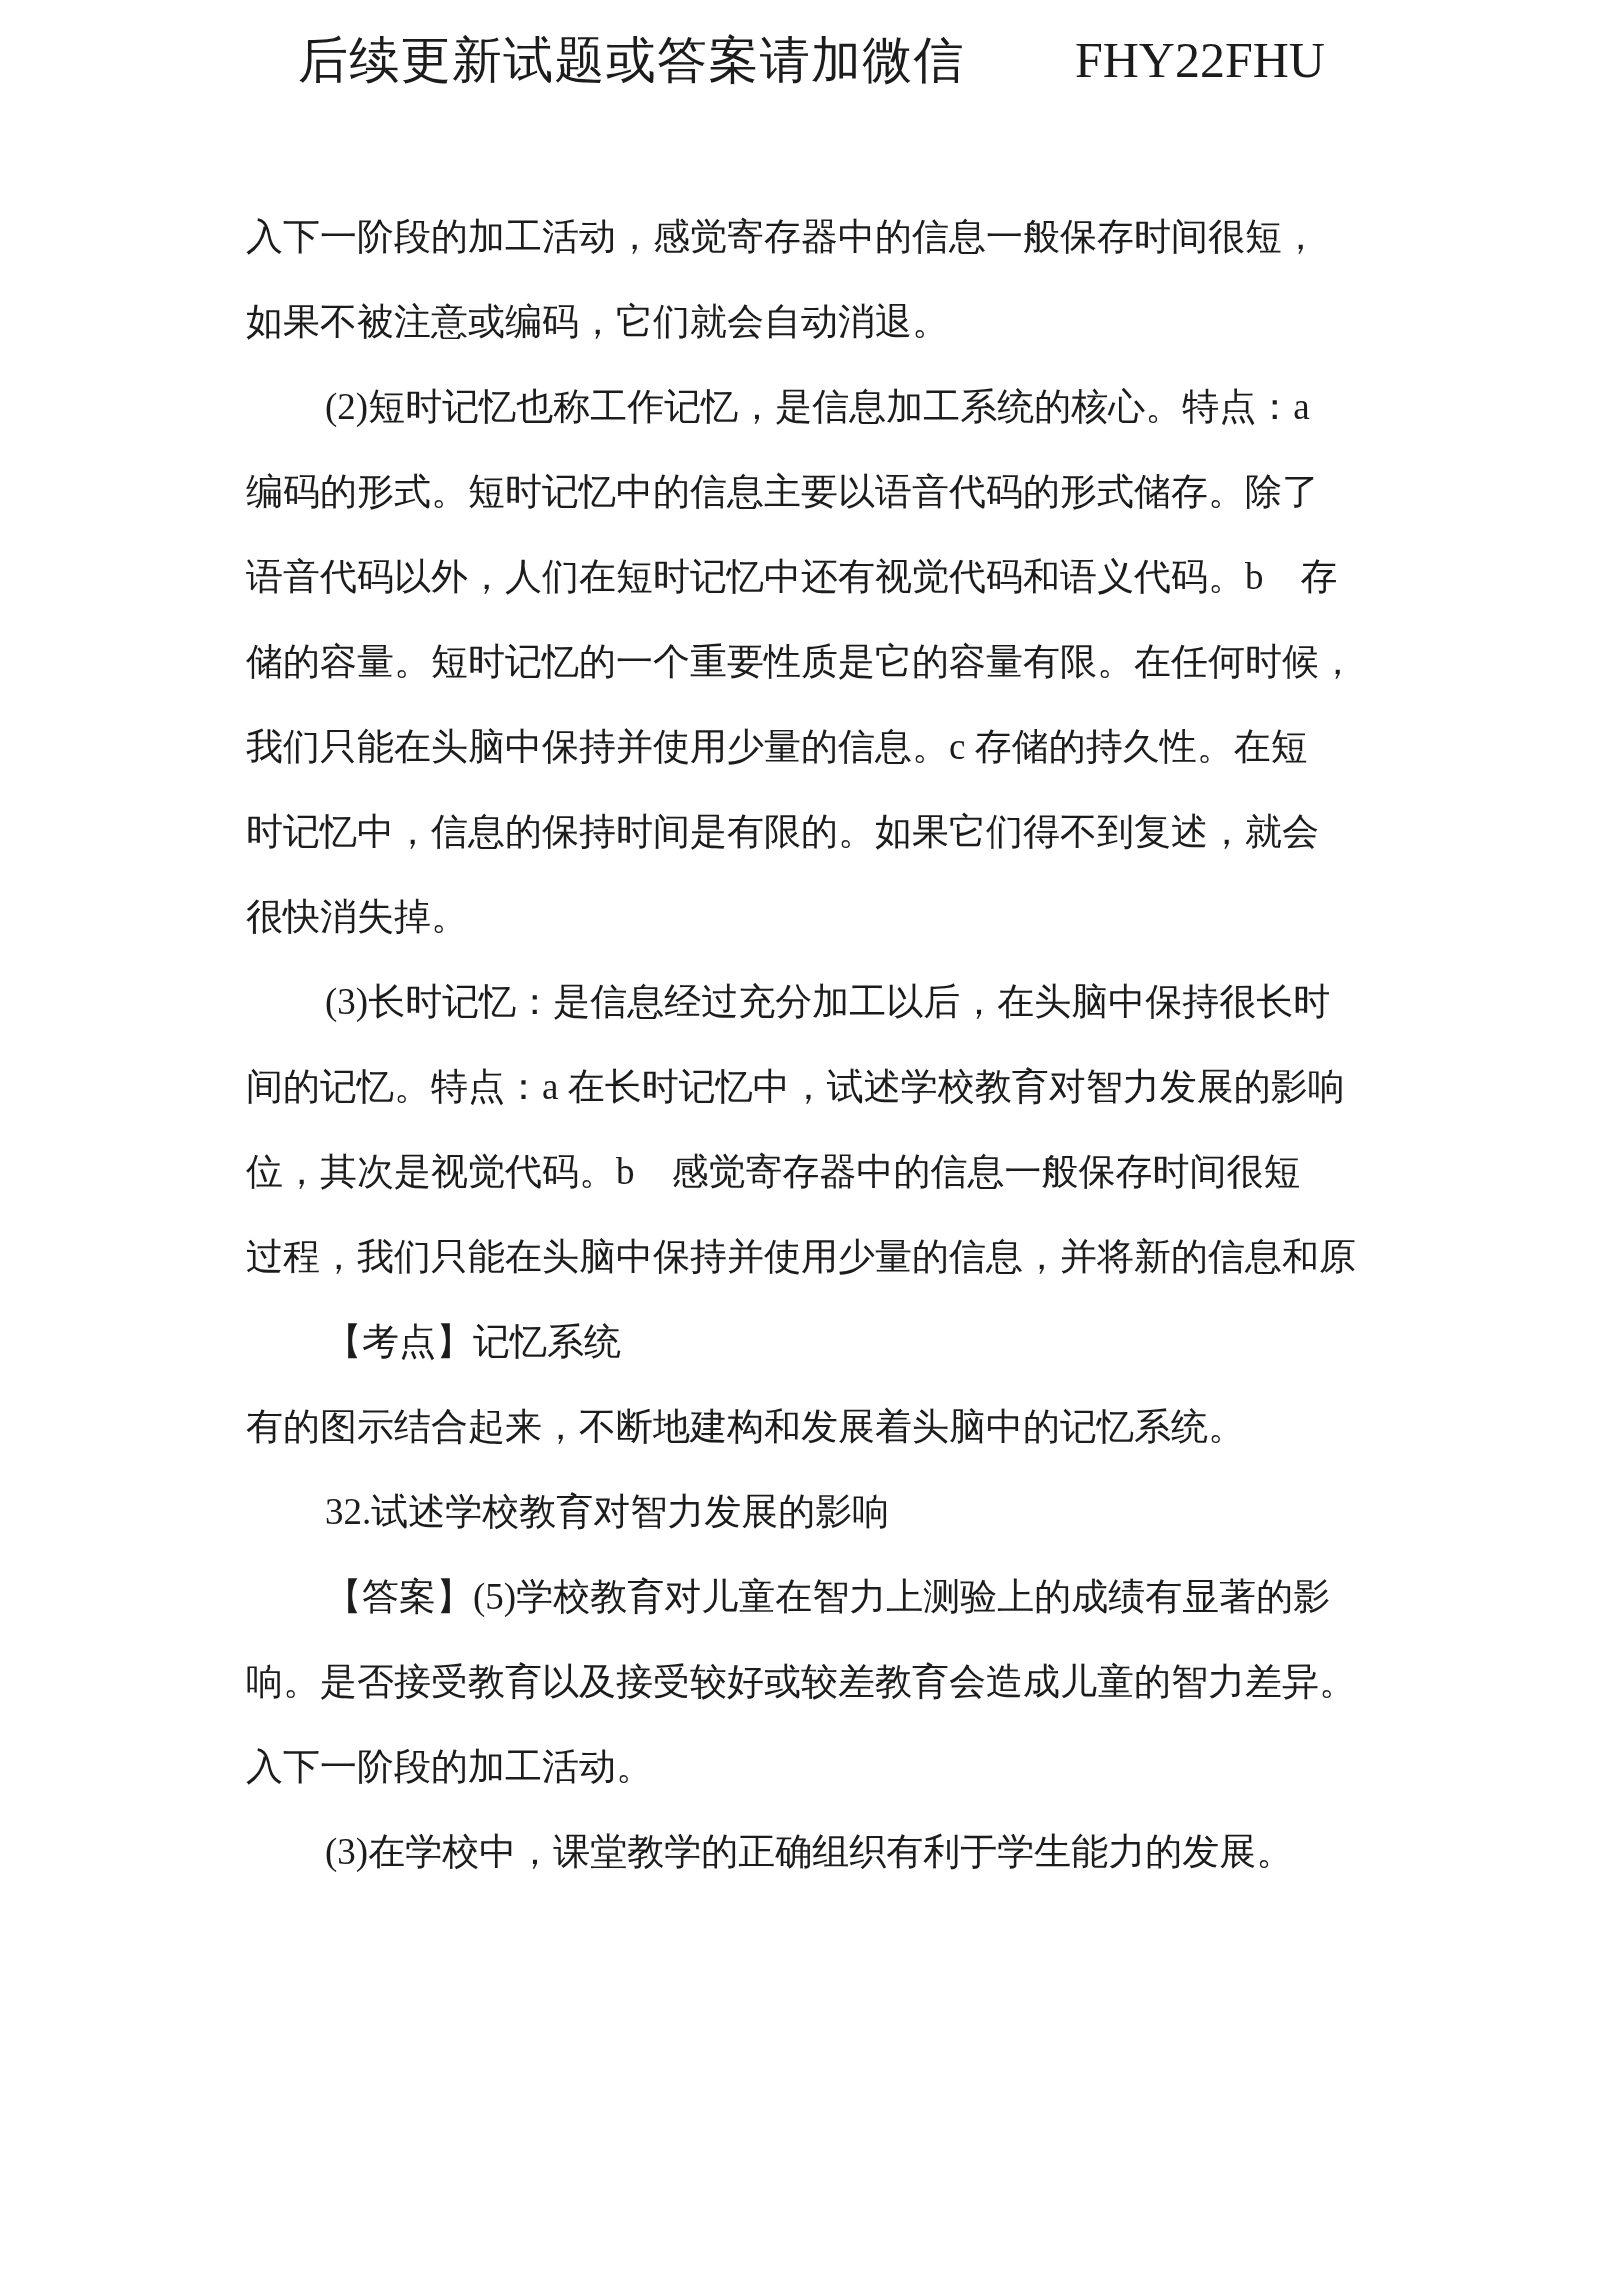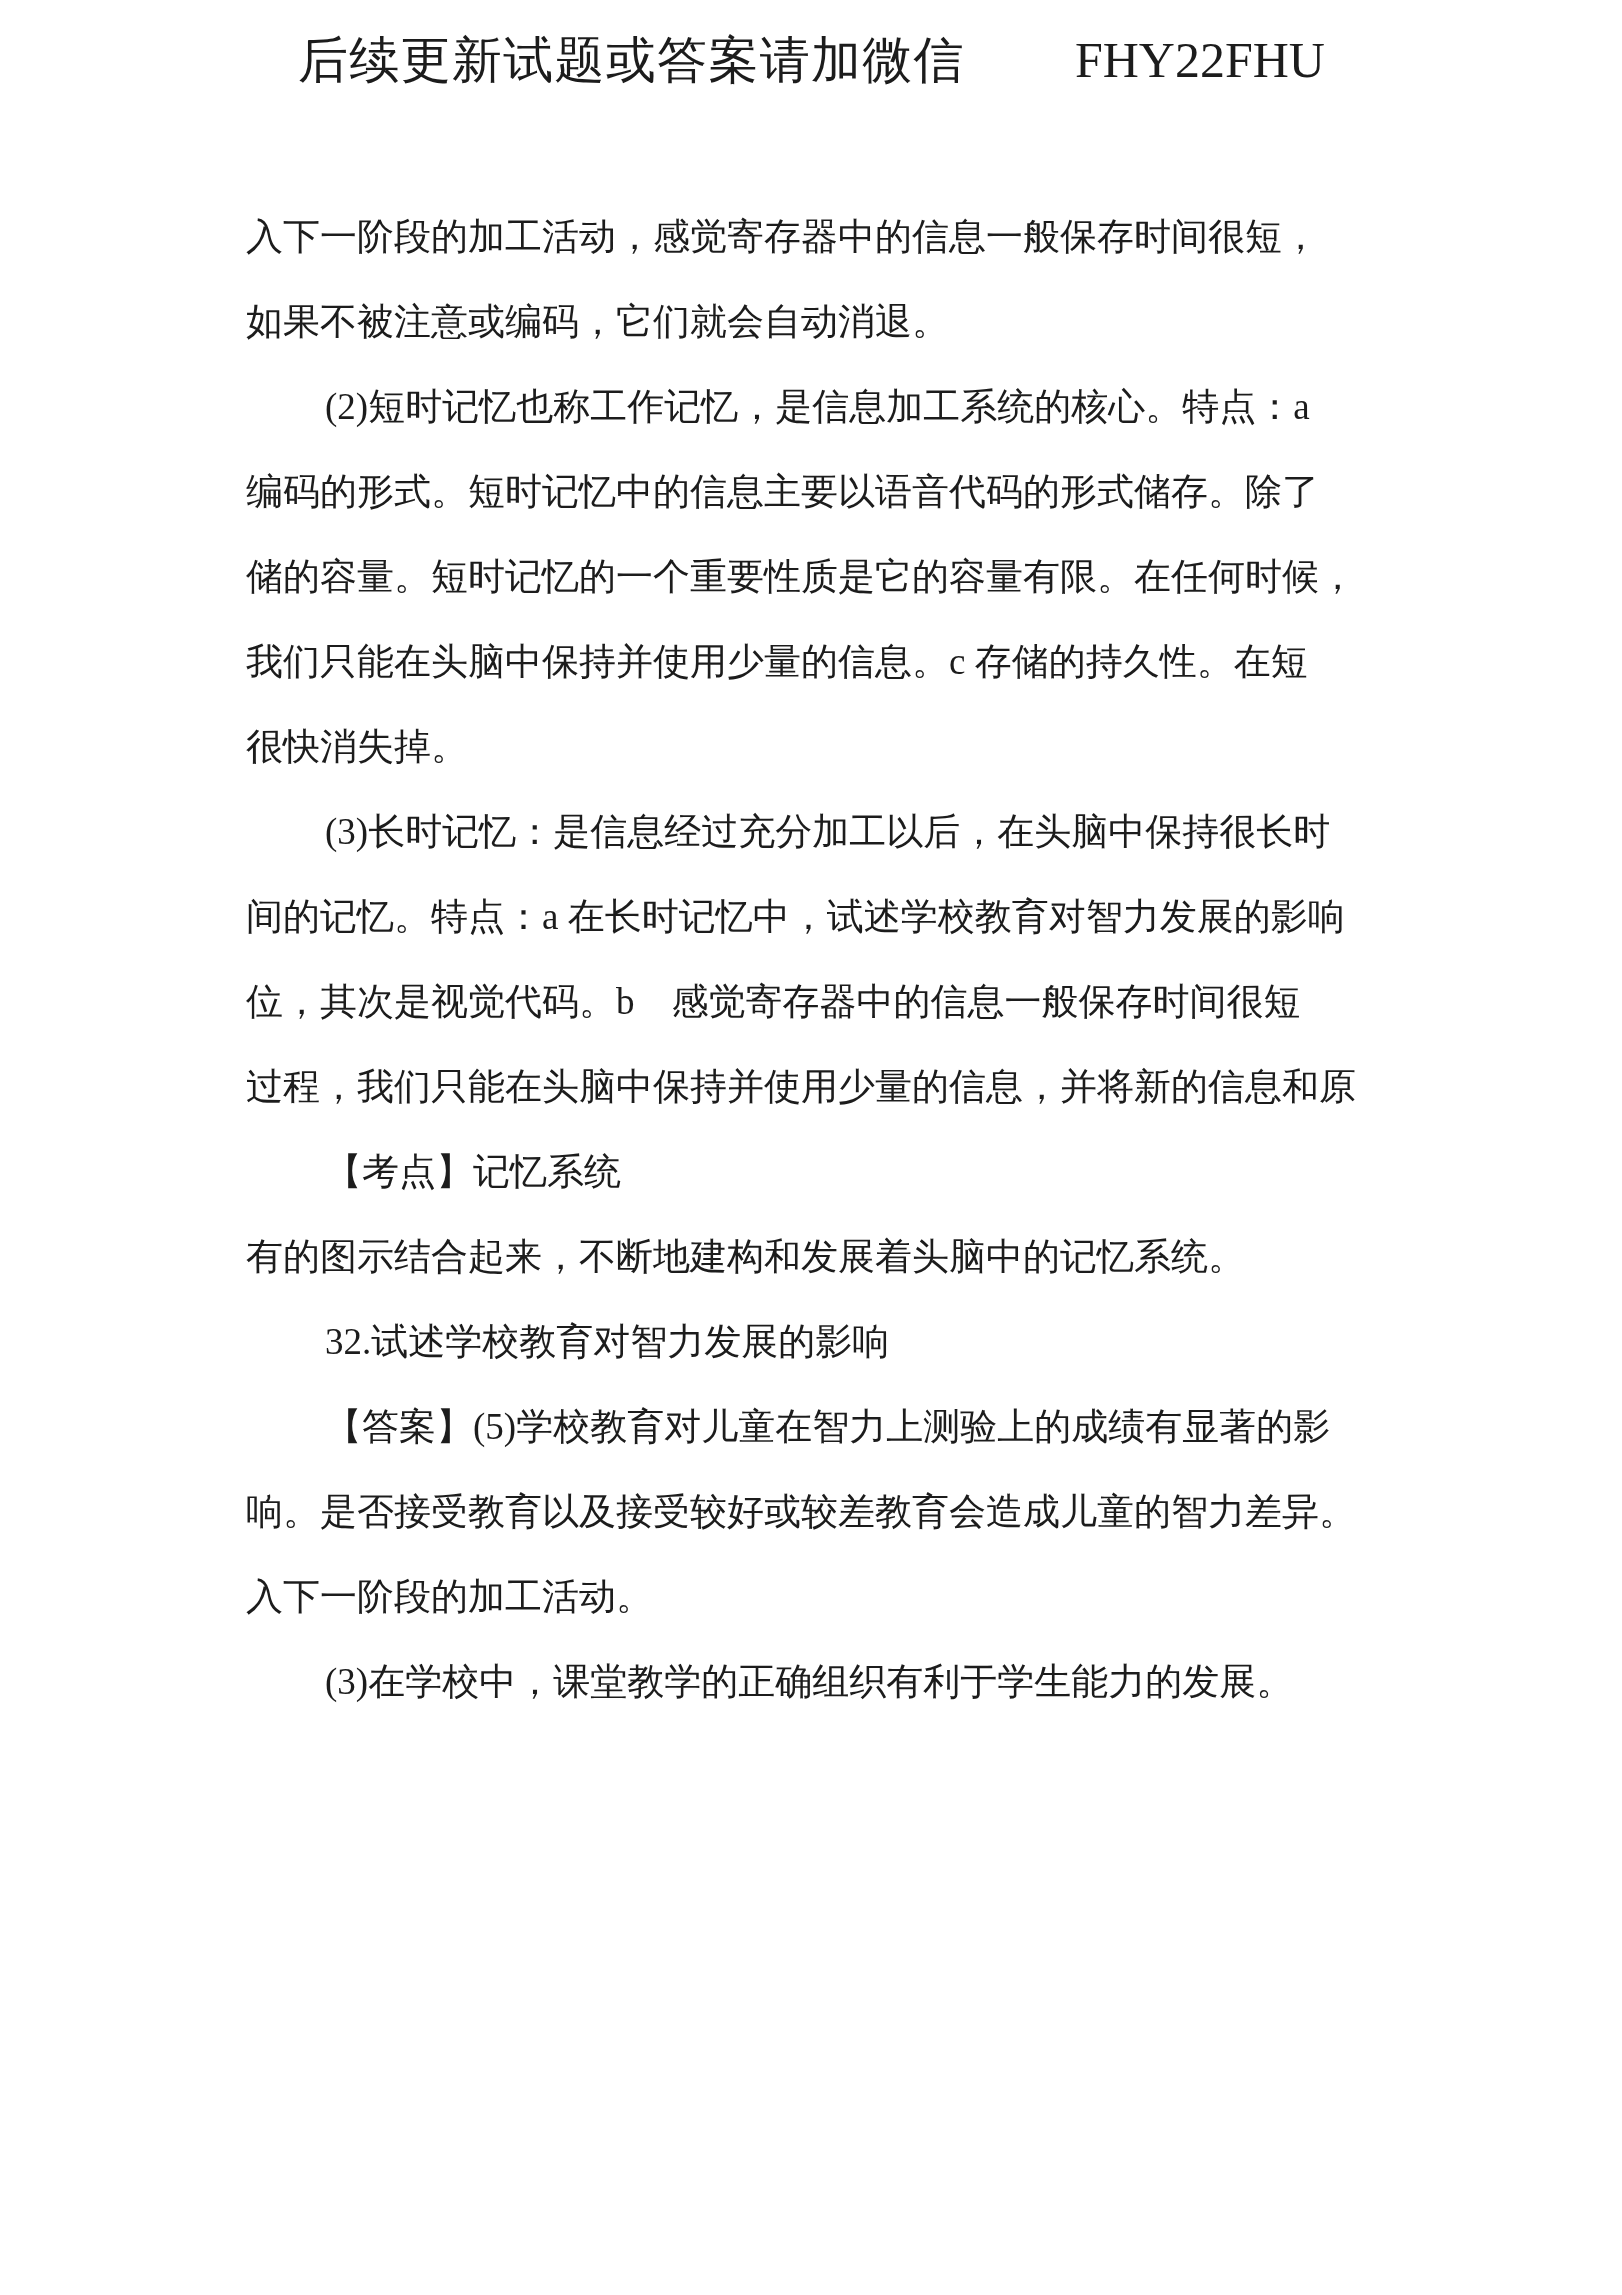--- a/index.html
+++ b/index.html
@@ -52,22 +52,24 @@
 
   <div class="header">
     <span>后续更新试题或答案请加微信</span><span class="code">FHY22FHU</span>
   </div>
 
   <div class="body-text">
     <div class="line">入下一阶段的加工活动，感觉寄存器中的信息一般保存时间很短，</div>
     <div class="line">如果不被注意或编码，它们就会自动消退。</div>
     <div class="line indent">(2)短时记忆也称工作记忆，是信息加工系统的核心。特点：a</div>
     <div class="line">编码的形式。短时记忆中的信息主要以语音代码的形式储存。除了</div>
+    <div class="line">语音代码以外，人们在短时记忆中还有视觉代码和语义代码。b　存</div>
     <div class="line">储的容量。短时记忆的一个重要性质是它的容量有限。在任何时候，</div>
     <div class="line">我们只能在头脑中保持并使用少量的信息。c 存储的持久性。在短</div>
+    <div class="line">时记忆中，信息的保持时间是有限的。如果它们得不到复述，就会</div>
     <div class="line">很快消失掉。</div>
     <div class="line indent">(3)长时记忆：是信息经过充分加工以后，在头脑中保持很长时</div>
     <div class="line">间的记忆。特点：a 在长时记忆中，试述学校教育对智力发展的影响</div>
     <div class="line">位，其次是视觉代码。b　感觉寄存器中的信息一般保存时间很短</div>
     <div class="line">过程，我们只能在头脑中保持并使用少量的信息，并将新的信息和原</div>
     <div class="line indent">【考点】记忆系统</div>
     <div class="line">有的图示结合起来，不断地建构和发展着头脑中的记忆系统。</div>
     <div class="line indent">32.试述学校教育对智力发展的影响</div>
     <div class="line indent">【答案】(5)学校教育对儿童在智力上测验上的成绩有显著的影</div>
     <div class="line">响。是否接受教育以及接受较好或较差教育会造成儿童的智力差异。</div>

